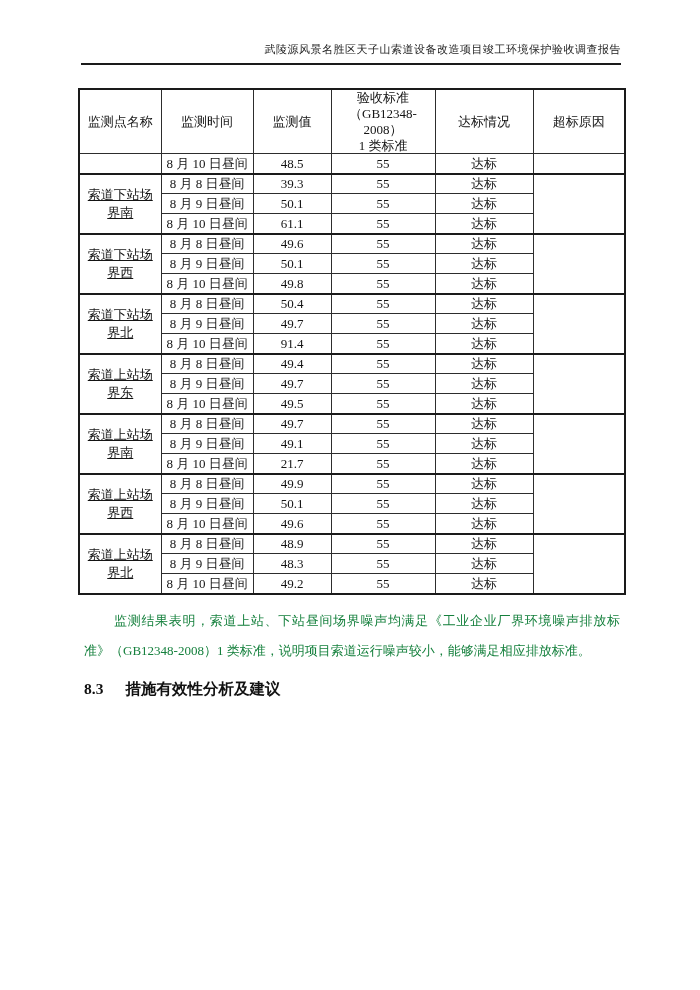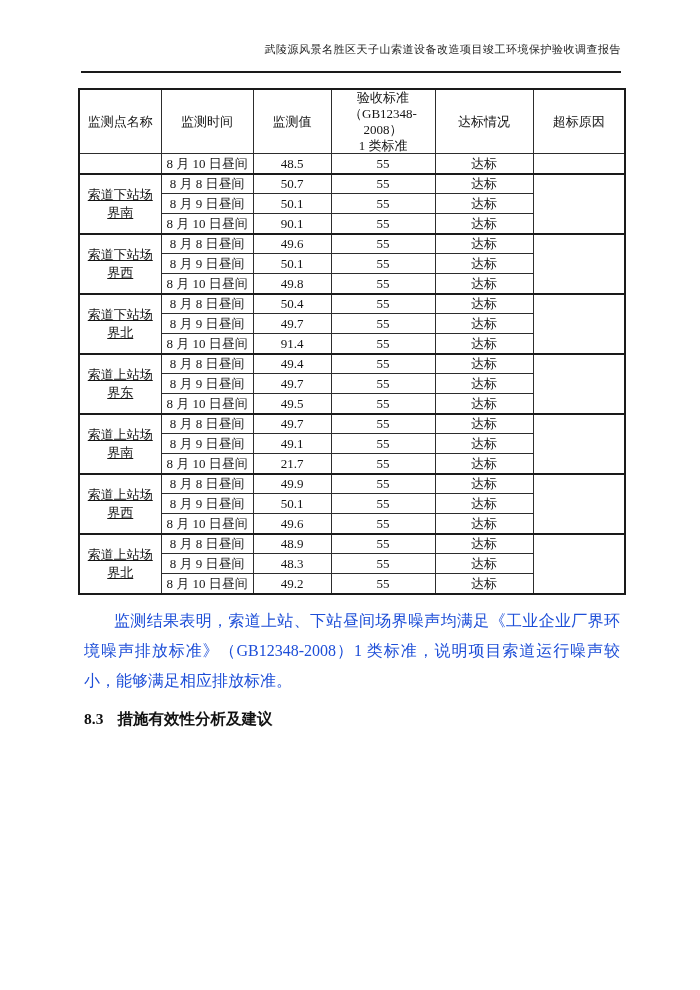--- a/index.html
+++ b/index.html
@@ -21,21 +21,21 @@
   .doc-header {
     position: absolute;
     left: 81px;
     right: 79px;
     top: 42px;
     text-align: right;
     font-size: 11px;
     letter-spacing: 0.5px;
     color: #222;
     border-bottom: 2px solid #1a1a1a;
-    padding-bottom: 14px;
+    padding-bottom: 6px;
   }
 
   
   .noise-table {
     position: absolute;
     left: 78px;
     top: 88px;
     width: 546px;
     border-collapse: collapse;
     table-layout: fixed;
@@ -61,34 +61,34 @@
 
   
   .body-text {
     position: absolute;
     left: 84px;
     right: 80px;
     top: 606px;
   }
   .para {
     margin: 0;
-    font-size: 16px;
+    font-size: 13px;
     line-height: 30px;
     text-align: justify;
     text-indent: 30px;
-    color: #1d4ed8;
+    color: #15803d;
   }
   .section-heading {
     margin: 8px 0 2px 0;
     font-size: 15.5px;
     line-height: 30px;
     font-weight: bold;
     color: #111;
   }
-  .section-heading .sec-num { margin-right: 14px; }
+  .section-heading .sec-num { margin-right: 22px; }
 
   
   .doc-footer {
     position: absolute;
     left: 0;
     right: 0;
     top: 910px;
     text-align: center;
     font-size: 12.5px;
     color: #222;
@@ -129,34 +129,34 @@
           <td class="col-name-cell"></td>
           <td>8 月 10 日昼间</td>
           <td>48.5</td>
           <td>55</td>
           <td>达标</td>
           <td></td>
         </tr>
         <tr class="group-start">
           <td rowspan="3" class="col-name-cell">索道下站场界南</td>
           <td>8 月 8 日昼间</td>
-          <td>50.7</td>
+          <td>39.3</td>
           <td>55</td>
           <td>达标</td>
           <td rowspan="3"></td>
         </tr>
         <tr>
           <td>8 月 9 日昼间</td>
           <td>50.1</td>
           <td>55</td>
           <td>达标</td>
         </tr>
         <tr>
           <td>8 月 10 日昼间</td>
-          <td>90.1</td>
+          <td>61.1</td>
           <td>55</td>
           <td>达标</td>
         </tr>
         <tr class="group-start">
           <td rowspan="3" class="col-name-cell">索道下站场界西</td>
           <td>8 月 8 日昼间</td>
           <td>49.6</td>
           <td>55</td>
           <td>达标</td>
           <td rowspan="3"></td>

